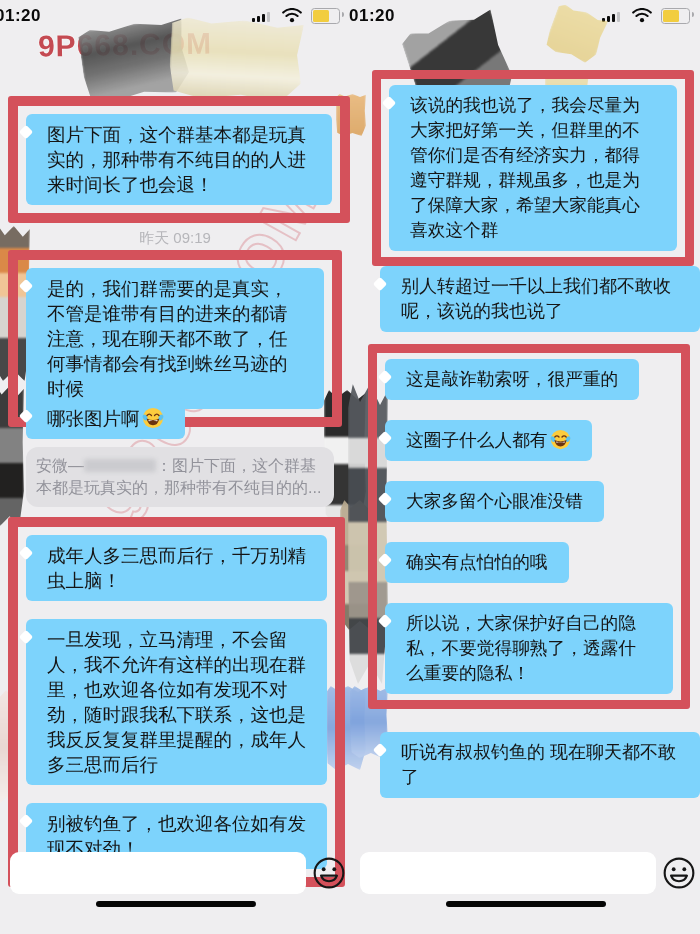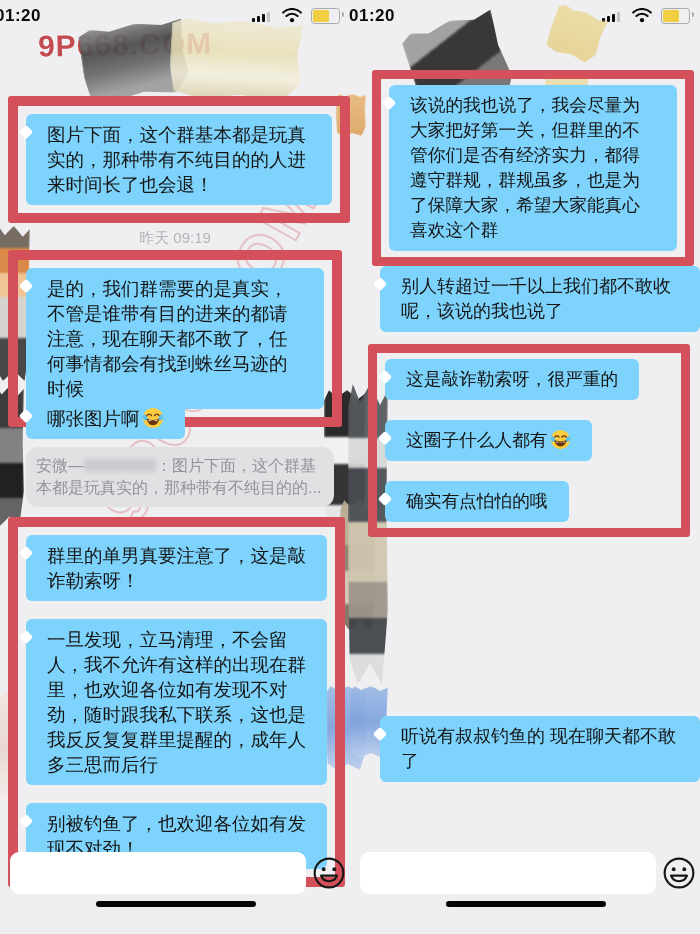--- a/index.html
+++ b/index.html
@@ -146,21 +146,21 @@
     <span>哪张图片啊</span><svg class="emoji" width="22" height="22">
         <use href="#joy"></use>
       </svg>
   </div>
   <div class="quote" style="left:26px;top:447px">
     <span>安微—</span><span class="redact"></span><span>：图片下面，这个群基本都是玩真实的，那种带有不纯目的的...</span>
   </div>
 
   <div class="redbox" style="left:8px;top:517px;width:337px">
     <div class="bubble">
-      <span>群里的单男真要注意了，这是敲诈勒索呀！</span>
+      <span>成年人多三思而后行，千万别精虫上脑！</span>
     </div>
     <div class="bubble">
       <span>一旦发现，立马清理，不会留人，我不允许有这样的出现在群里，也欢迎各位如有发现不对劲，随时跟我私下联系，这也是我反反复复群里提醒的，成年人多三思而后行</span>
     </div>
     <div class="bubble">
       <span>别被钓鱼了，也欢迎各位如有发现不对劲！</span>
     </div>
   </div>
 
   <div class="inputbar" style="left:10px;top:852px"></div>
@@ -202,25 +202,31 @@
   <div class="redbox thin" style="left:368px;top:344px;width:322px;gap:20px">
     <div class="bubble rt">
       <span>这是敲诈勒索呀，很严重的</span>
     </div>
     <div class="bubble rt">
       <span>这圈子什么人都有</span><svg class="emoji" width="21" height="21">
           <use href="#joy"></use>
         </svg>
     </div>
     <div class="bubble rt">
+      <span>大家多留个心眼准没错</span>
+    </div>
+    <div class="bubble rt">
       <span>确实有点怕怕的哦</span>
     </div>
-  </div>
-
-  <div class="bubble free rt-free" style="left:380px;top:716px">
+    <div class="bubble rt">
+      <span>所以说，大家保护好自己的隐私，不要觉得聊熟了，透露什么重要的隐私！</span>
+    </div>
+  </div>
+
+  <div class="bubble free rt-free" style="left:380px;top:732px">
     <span>听说有叔叔钓鱼的 现在聊天都不敢了</span>
   </div>
 
   <div class="inputbar" style="left:360px;top:852px"></div>
   <svg class="emojibtn" style="left:662px;top:856px">
       <use href="#smiley"></use>
     </svg>
   <div class="homebar" style="left:446px;top:901px"></div>
 
 </div>

